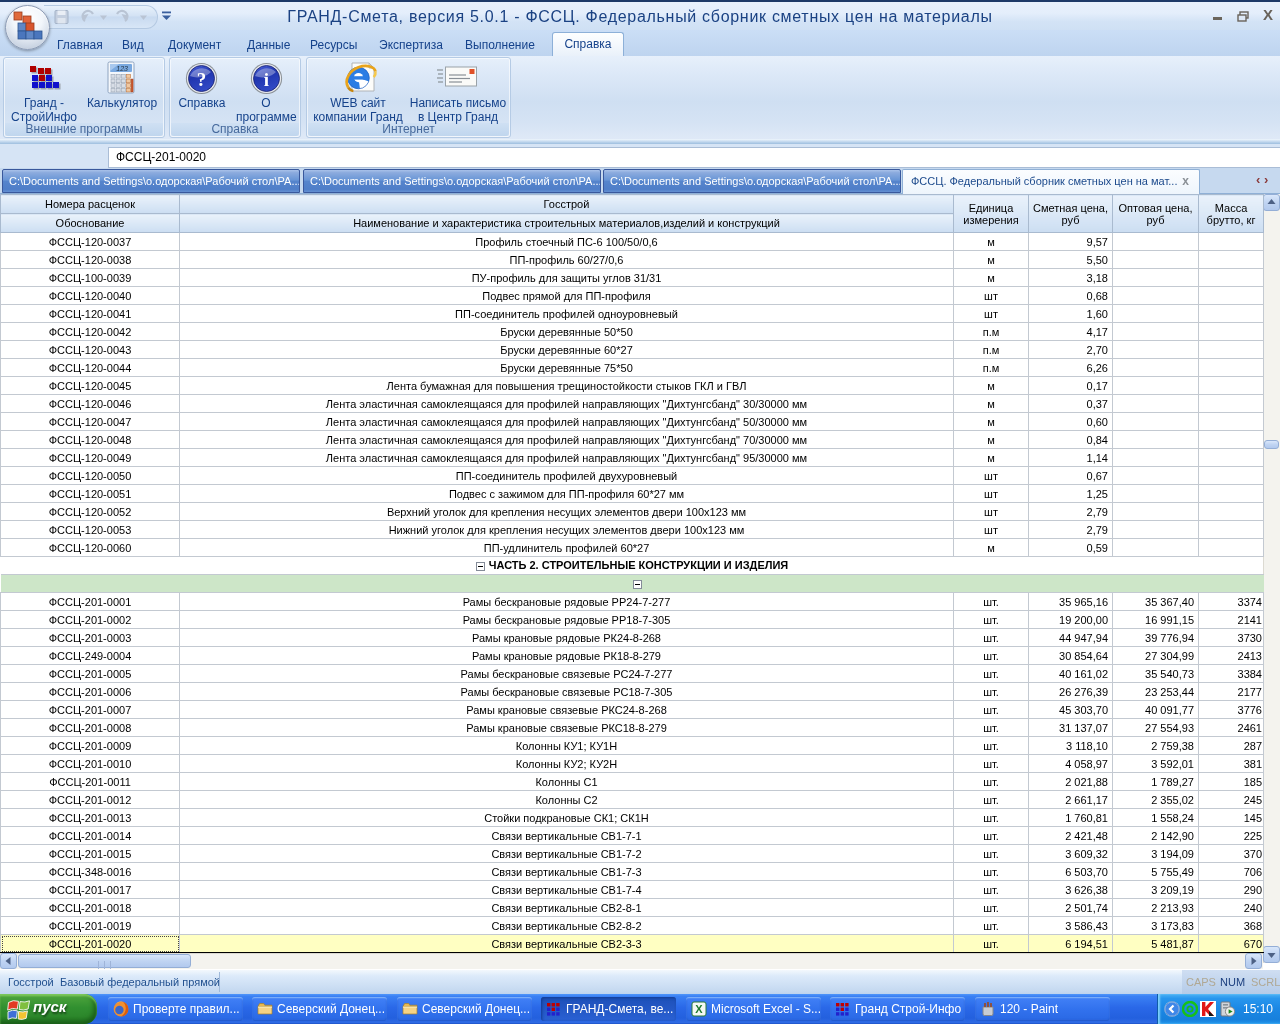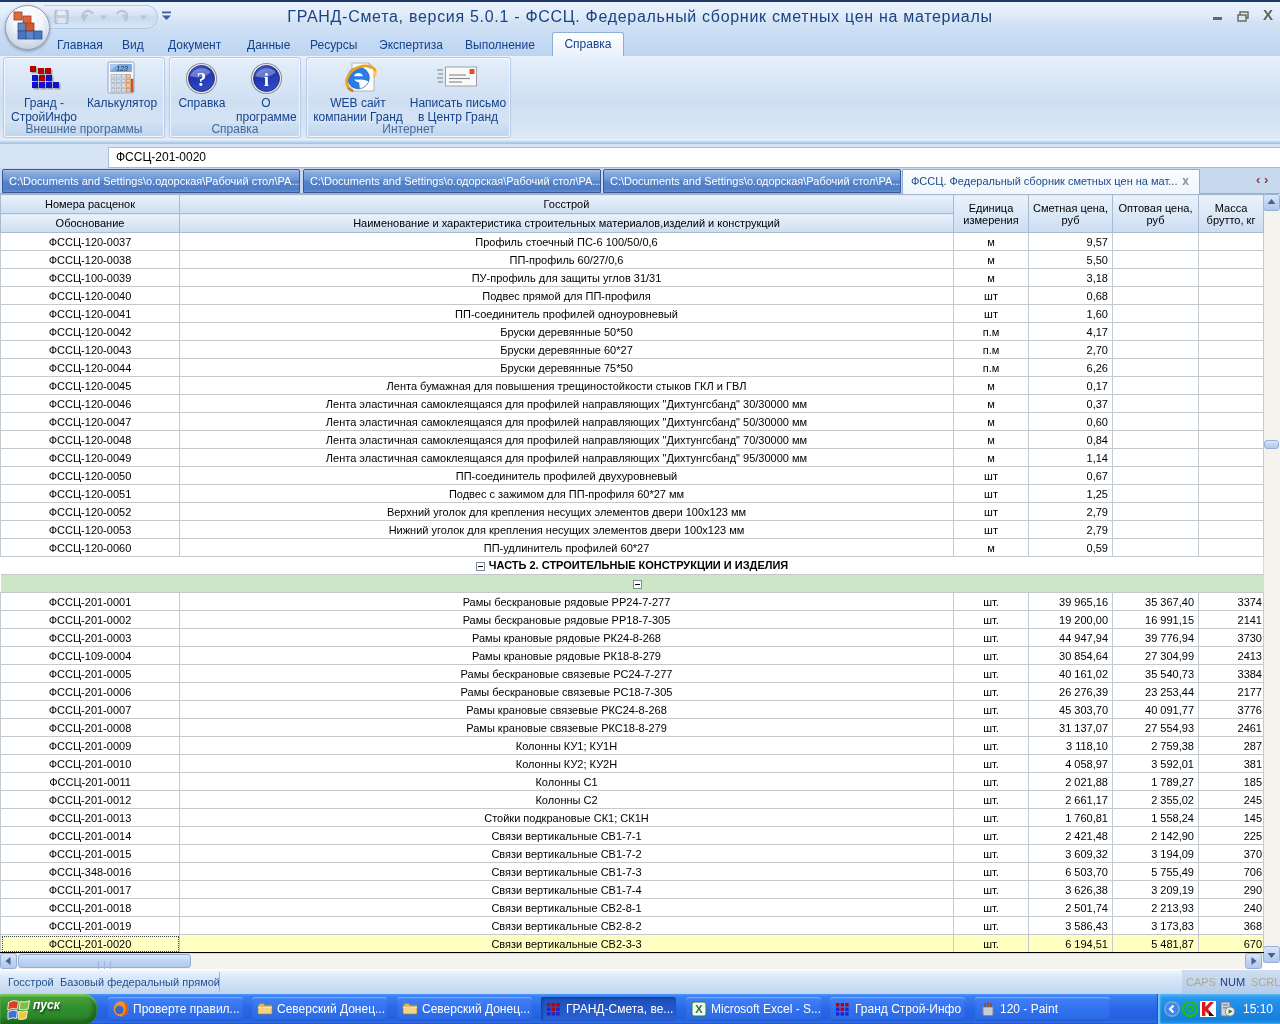--- a/index.html
+++ b/index.html
@@ -63,21 +63,21 @@
 #hsb{left:0;top:953px;width:1263px;height:16px;background:#f4f3ee;border-top:1px solid #dcdad2;}
 
 #statusbar{left:0;top:970px;width:1280px;height:24px;background:linear-gradient(#f3f8fd,#dceafa 25%,#c4d8f0 90%,#bdd3ee);
  font-size:11px;color:#21508f;}
 
 #taskbar{left:0;top:994px;width:1280px;height:30px;
  background:linear-gradient(#4f96fa 0%,#3a80f4 8%,#2a68e8 45%,#2360de 80%,#2e6ae4 95%,#1c50c4 100%);}
 #startbtn{left:0;top:994px;width:97px;height:30px;border-radius:0 13px 13px 0;
  background:linear-gradient(#6cb84a 0%,#48a03a 12%,#319030 45%,#2c872b 75%,#1e6e1e 100%);
  box-shadow:inset 0 2px 2px #7cc85c, inset -3px -2px 5px #1a5c18;z-index:5;}
-#startbtn span{position:absolute;left:33px;top:4px;font-size:12px;font-weight:bold;font-style:italic;color:#fff;text-shadow:1px 2px 2px rgba(0,0,0,.5);}
+#startbtn span{position:absolute;left:33px;top:4px;font-size:15px;font-weight:bold;font-style:italic;color:#fff;text-shadow:1px 2px 2px rgba(0,0,0,.5);}
 .taskbtn{top:997px;width:135px;height:24px;border-radius:3px;
  background:linear-gradient(#5693f8 0%,#3f7ef5 10%,#3272ee 50%,#2b6ae6 90%,#3a77ee 100%);
  box-shadow:inset 0 1px 1px #7fb0fa, inset 0 -1px 2px #1d52c4;
  color:#fff;font-size:12px;line-height:24px;white-space:nowrap;overflow:hidden;}
 .taskbtn.pressed{background:linear-gradient(#1d50b8 0%,#2458c5 50%,#2a61d4 100%);
  box-shadow:inset 1px 1px 3px #123a90;}
 .tbtxt{position:absolute;left:25px;top:0;}
 .tbico{position:absolute;left:5px;top:4px;width:16px;height:16px;}
 #tray{left:1157px;top:994px;width:123px;height:30px;
  background:linear-gradient(#4ab0f4 0%,#2896ee 15%,#1b87e4 50%,#1780dc 85%,#2196ec 100%);
@@ -573,42 +573,42 @@
 <tr class="part">
         <td colspan="6" class="c2"><span class="minusbox"></span><span style="vertical-align:1px">ЧАСТЬ 2. СТРОИТЕЛЬНЫЕ КОНСТРУКЦИИ И ИЗДЕЛИЯ</span></td>
       </tr>
 <tr class="razdel">
         <td colspan="6" class="c2"><span class="minusbox" style="margin-left:15px"></span></td>
       </tr>
 <tr>
         <td class="c1">ФССЦ-201-0001</td>
         <td class="c2">Рамы бескрановые рядовые РР24-7-277</td>
         <td class="cu">шт.</td>
-        <td class="cn">39 965,16</td>
+        <td class="cn">35 965,16</td>
         <td class="cn">35 367,40</td>
         <td class="cm">3374</td>
       </tr>
 <tr>
         <td class="c1">ФССЦ-201-0002</td>
         <td class="c2">Рамы бескрановые рядовые РР18-7-305</td>
         <td class="cu">шт.</td>
         <td class="cn">19 200,00</td>
         <td class="cn">16 991,15</td>
         <td class="cm">2141</td>
       </tr>
 <tr>
         <td class="c1">ФССЦ-201-0003</td>
         <td class="c2">Рамы крановые рядовые РК24-8-268</td>
         <td class="cu">шт.</td>
         <td class="cn">44 947,94</td>
         <td class="cn">39 776,94</td>
         <td class="cm">3730</td>
       </tr>
 <tr>
-        <td class="c1">ФССЦ-109-0004</td>
+        <td class="c1">ФССЦ-249-0004</td>
         <td class="c2">Рамы крановые рядовые РК18-8-279</td>
         <td class="cu">шт.</td>
         <td class="cn">30 854,64</td>
         <td class="cn">27 304,99</td>
         <td class="cm">2413</td>
       </tr>
 <tr>
         <td class="c1">ФССЦ-201-0005</td>
         <td class="c2">Рамы бескрановые связевые РС24-7-277</td>
         <td class="cu">шт.</td>

